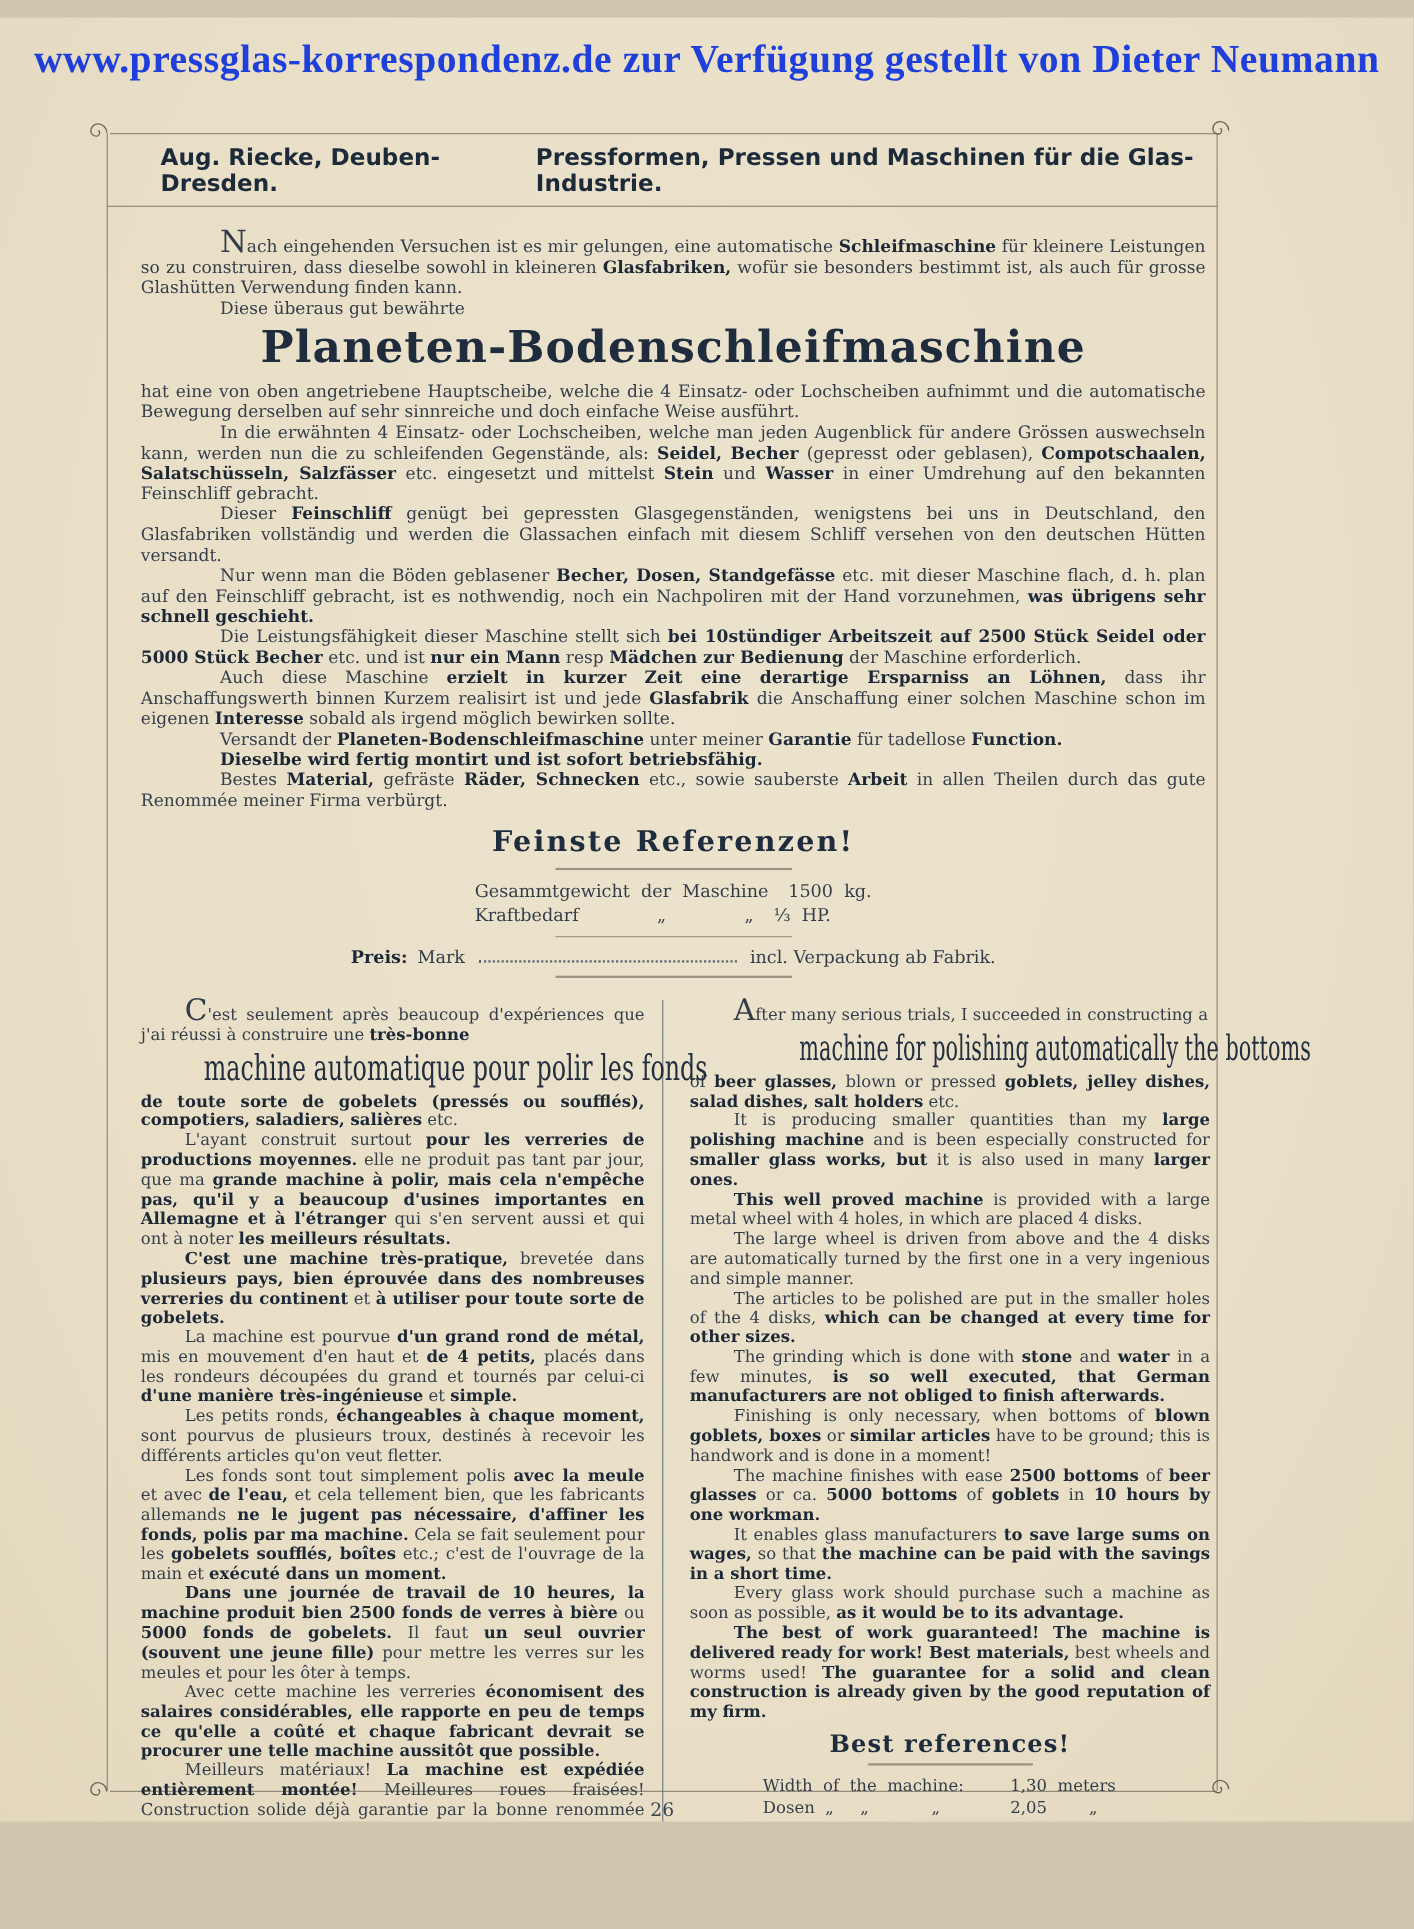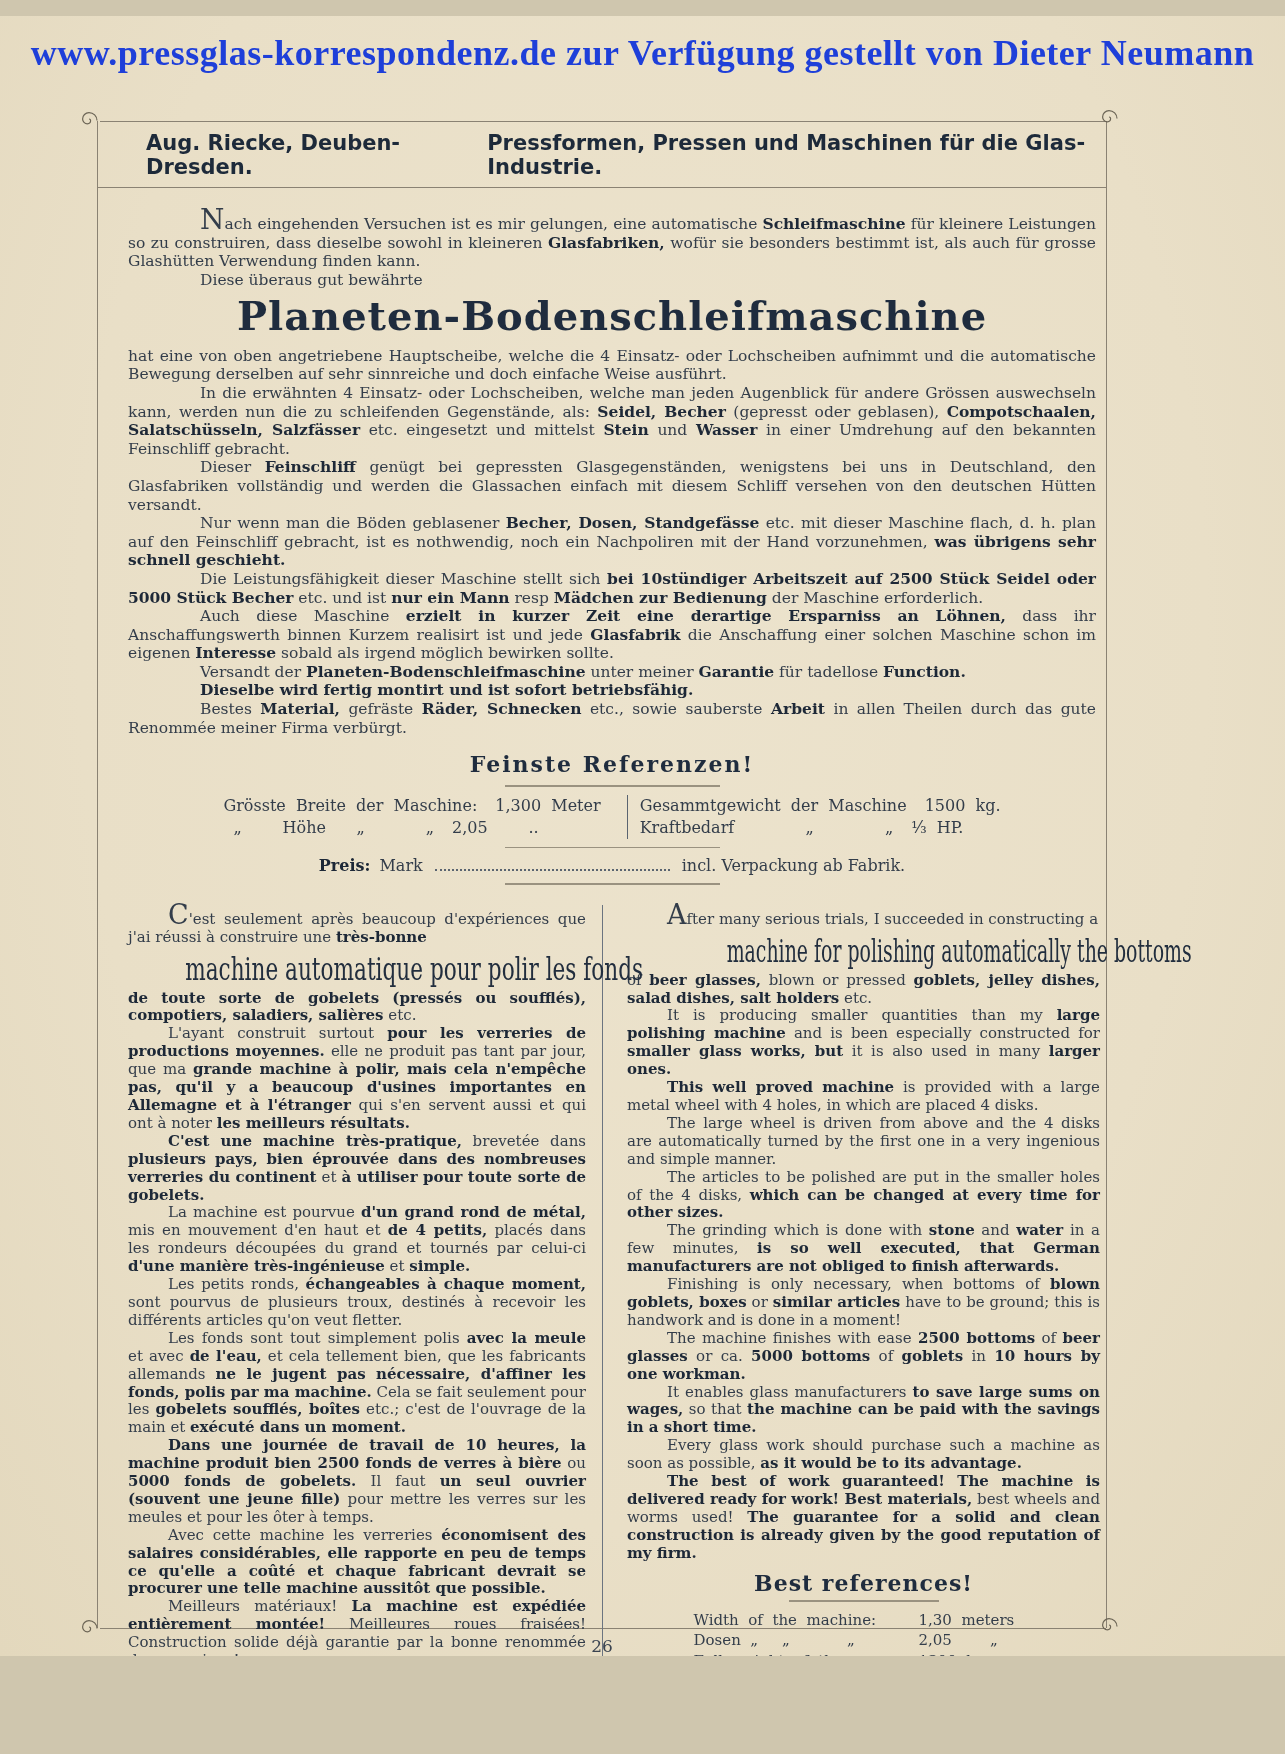--- a/index.html
+++ b/index.html
@@ -16,21 +16,21 @@
             font-family:"DejaVu Sans",sans-serif;font-weight:bold;font-size:21px;color:#1d2a3a;}
   .masthead-rule{height:1px;background:#8a8273;margin:1px -1px 0;}
   .gsec{padding:22px 10px 0 30px;}
   .gpara{margin:0;font-size:15.5px;line-height:18.6px;text-align:justify;}
   .indent{text-indent:72px;}
   .lead-in{margin:0;font-size:15.5px;line-height:19px;text-indent:72px;}
   .gtitle{margin:3px 0 8px;text-align:center;font-size:40px;line-height:46px;
           font-weight:bold;letter-spacing:1px;color:#1f2c3e;}
   .b{font-weight:bold;color:#1d2837;}
   .dc{font-size:1.8em;line-height:0.75;}
-  .ref-heading{margin:14px 0 0;text-align:center;font-size:22px;font-weight:bold;
+  .ref-heading{margin:14px 0 0;text-align:center;font-size:26px;font-weight:bold;
                letter-spacing:2px;color:#1f2c3e;}
   .srule{width:215px;height:1.5px;background:#9a9280;margin:8px auto;}
   .srule.narrow{width:150px;}
   .gspecs{display:flex;justify-content:center;font-size:16px;margin-top:4px;}
   .gcol{padding:0 26px;}
   .gcol + .gcol{border-left:1.5px solid #5a6470;padding-left:12px;}
   .spec-row{display:flex;gap:18px;line-height:22px;}
   .spec-row span{white-space:pre;}
   .price-row{display:flex;justify-content:center;align-items:baseline;font-size:16px;margin:4px 0;}
   .price-row .cur{margin-left:9px;text-align:right;}
@@ -104,30 +104,20 @@
       <p class="gpara indent"><span>Versandt der </span><span class="b">Planeten-Bodenschleifmaschine</span><span> unter meiner </span><span class="b">Garantie</span><span> für tadellose </span><span class="b">Function.</span></p>
       <p class="gpara indent"><span class="b">Dieselbe wird fertig montirt und ist sofort betriebsfähig.</span></p>
       <p class="gpara indent"><span>Bestes </span><span class="b">Material,</span><span> gefräste </span><span class="b">Räder, Schnecken</span><span> etc., sowie sauberste </span><span class="b">Arbeit</span><span> in allen Theilen durch das gute Renommée meiner Firma verbürgt.</span></p>
 
       <h2 class="ref-heading">Feinste Referenzen!</h2>
       <div class="srule"></div>
 
       <div class="gspecs">
         <div class="gcol">
           <div class="spec-row">
-            <span>Grösste  Breite  der  Maschine:</span>
-            <span>1,300  Meter</span>
-          </div>
-          <div class="spec-row">
-            <span>  „        Höhe      „            „</span>
-            <span>2,05        ..</span>
-          </div>
-        </div>
-        <div class="gcol">
-          <div class="spec-row">
             <span>Gesammtgewicht  der  Maschine</span>
             <span>1500  kg.</span>
           </div>
           <div class="spec-row">
             <span>Kraftbedarf              „              „</span>
             <span>¹⁄₃  HP.</span>
           </div>
         </div>
       </div>
       <div class="srule"></div>

